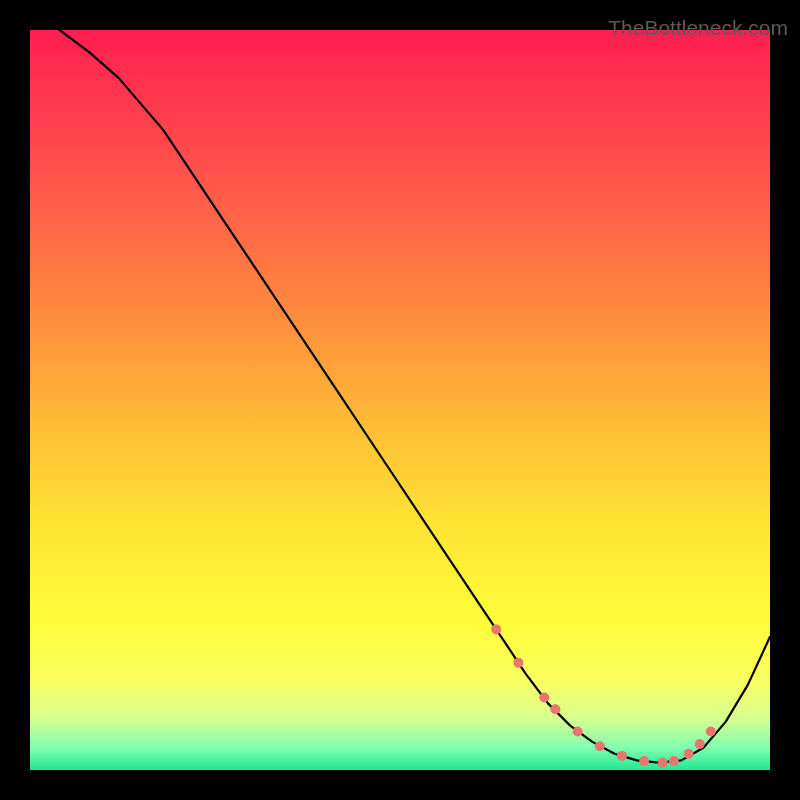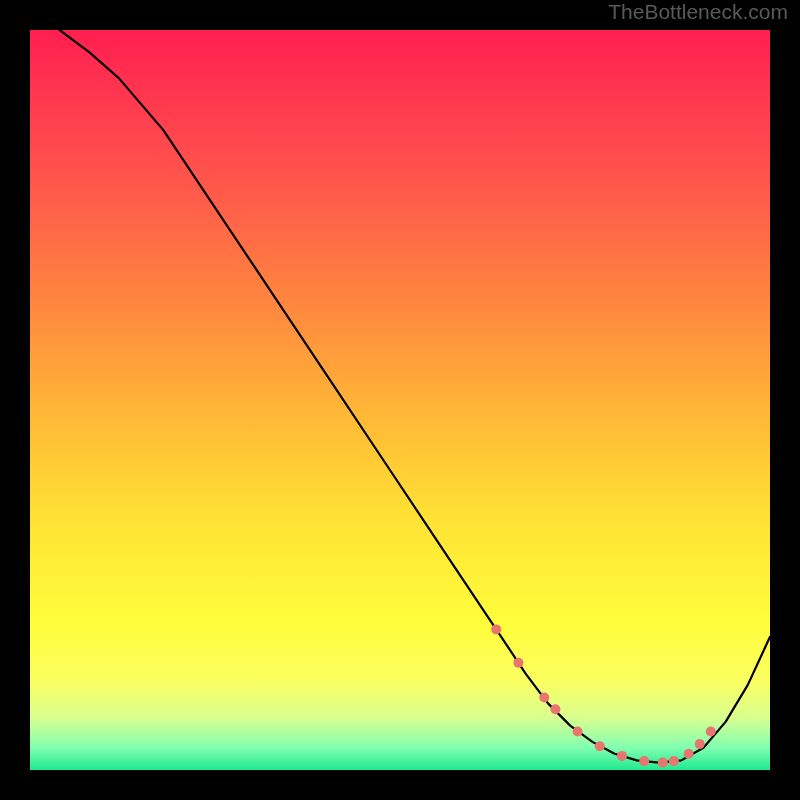--- a/index.html
+++ b/index.html
@@ -6,21 +6,21 @@
     margin: 0;
     padding: 0;
     width: 800px;
     height: 800px;
     background: #000;
     position: relative;
     font-family: Arial, sans-serif;
   }
   .watermark {
     position: absolute;
-    top: 0;
+    top: 16px;
     right: 12px;
     color: #5a5a5a;
     font-size: 21px;
     font-weight: 500;
     z-index: 10;
   }
   .plot-area {
     position: absolute;
     left: 30px;
     top: 30px;

